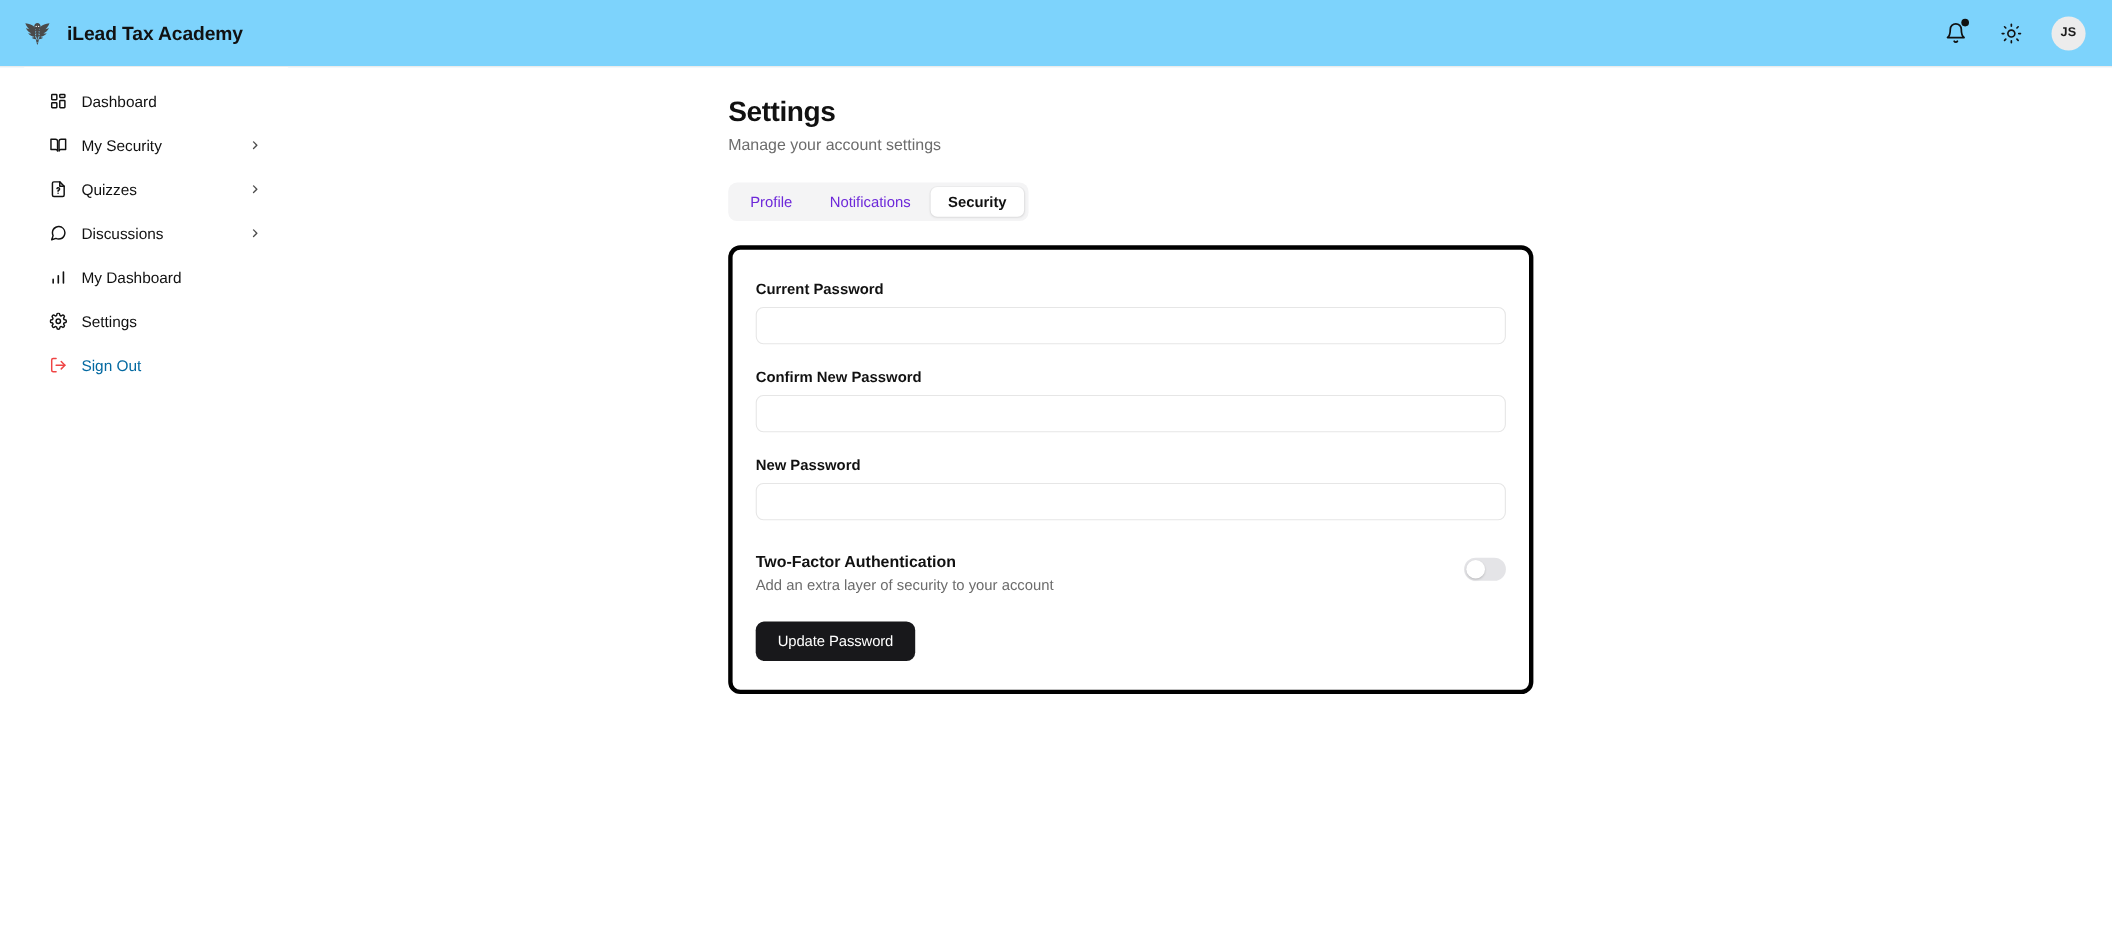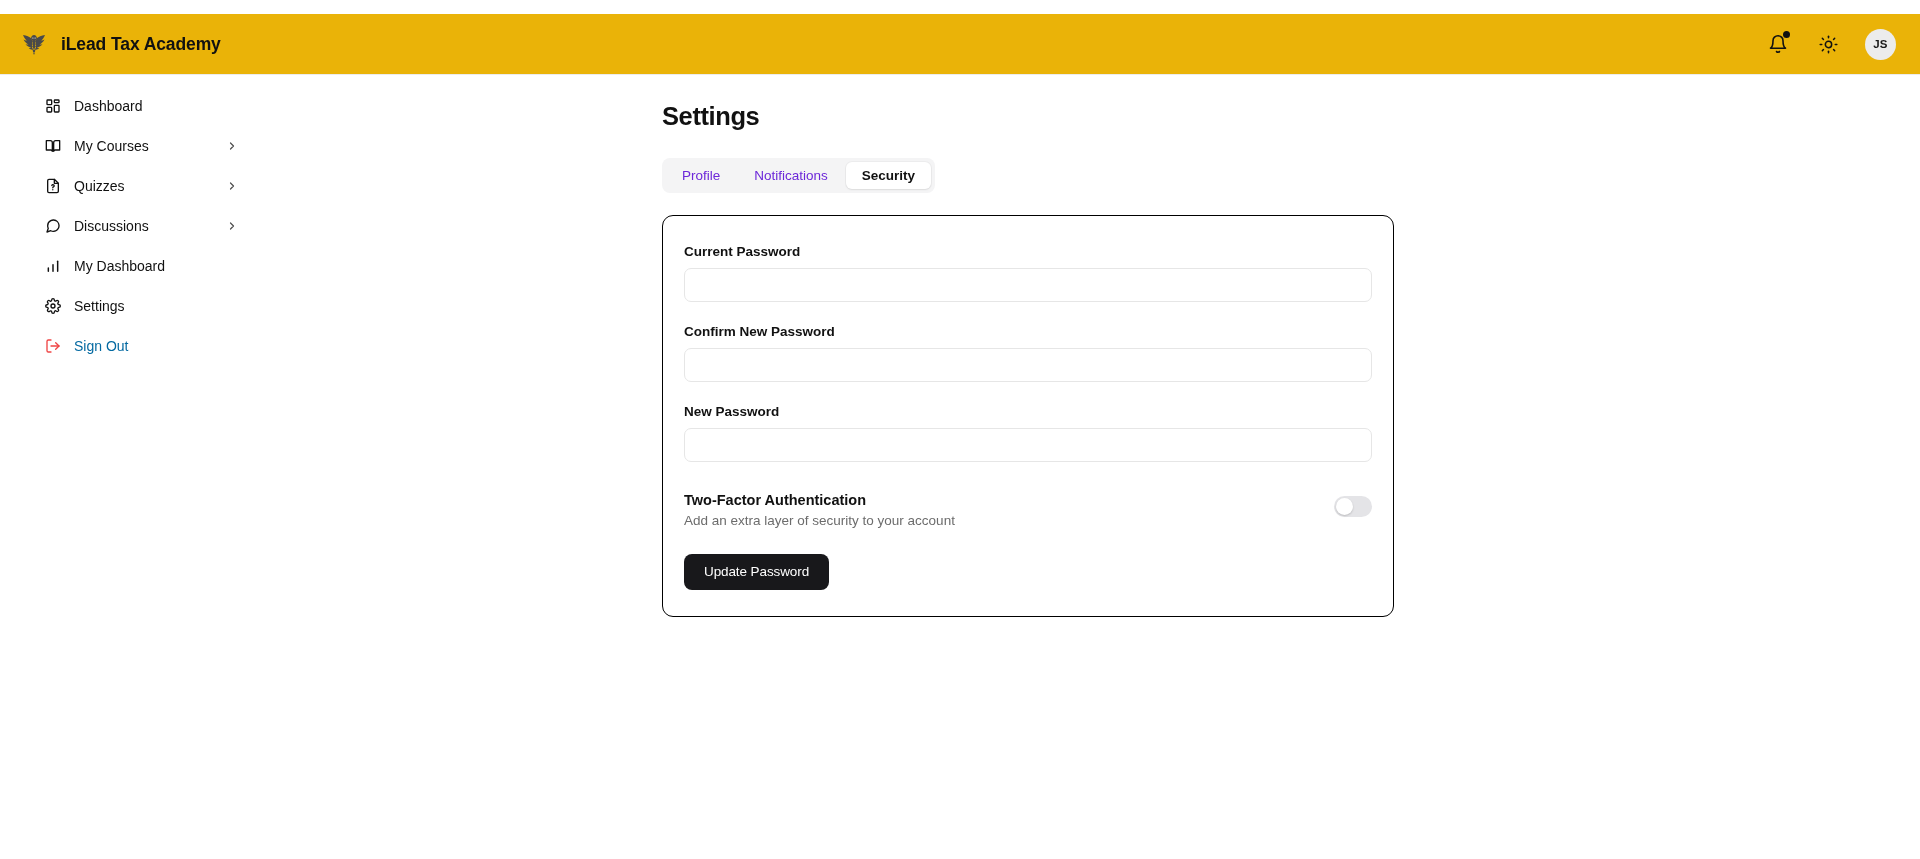--- a/index.html
+++ b/index.html
@@ -15,22 +15,21 @@
   }
 
   
   .topbar {
     height: 61px;
     width: 100%;
     border-bottom: 1px solid #ececec;
     display: flex;
     align-items: center;
     padding: 0 24px 0 18px;
-    background: #eab308;
-    margin-top: 14px;
+    background: #7dd3fc;
   }
   .brand {
     display: flex;
     align-items: center;
     gap: 11px;
   }
   .brand-logo {
     width: 32px;
     height: 30px;
     display: block;
@@ -179,21 +178,21 @@
   .tab.active {
     background: #ffffff;
     color: #111;
     font-weight: 600;
     box-shadow: 0 1px 2px rgba(0,0,0,.07), 0 0 0 1px rgba(0,0,0,.03);
   }
 
   
   .card {
     margin-top: 22px;
-    border: 1px solid #000000;
+    border: 4px solid #000000;
     border-radius: 11px;
     background: #fff;
     padding: 28px 21px 26px 21px;
     width: 732px;
   }
   .field { margin-bottom: 22px; }
   .field:last-of-type { margin-bottom: 0; }
   .field-label {
     display: block;
     font-size: 13.5px;
@@ -342,21 +341,21 @@
       <span class="nav-label">Dashboard</span>
     </a>
 
     <a class="nav-item">
       <span class="nav-ico">
         <svg width="16" height="16" viewBox="0 0 24 24" fill="none" stroke="#111" stroke-width="2" stroke-linecap="round" stroke-linejoin="round">
           <path d="M2 4h6a3 3 0 0 1 3 3v13a2.5 2.5 0 0 0-2.5-2H2z"></path>
           <path d="M22 4h-6a3 3 0 0 0-3 3v13a2.5 2.5 0 0 1 2.5-2H22z"></path>
         </svg>
       </span>
-      <span class="nav-label">My Courses</span>
+      <span class="nav-label">My Security</span>
       <span class="nav-chevron">
         <svg width="12" height="12" viewBox="0 0 24 24" fill="none" stroke="#111" stroke-width="2.4" stroke-linecap="round" stroke-linejoin="round">
           <polyline points="9 18 15 12 9 6"></polyline>
         </svg>
       </span>
     </a>
 
     <a class="nav-item">
       <span class="nav-ico">
         <svg width="16" height="16" viewBox="0 0 24 24" fill="none" stroke="#111" stroke-width="2" stroke-linecap="round" stroke-linejoin="round">
@@ -419,20 +418,21 @@
       </span>
       <span class="nav-label">Sign Out</span>
     </a>
 
   </nav>
 
   <main class="main">
     <div class="main-inner">
 
       <h1 class="page-title">Settings</h1>
+      <p class="page-sub">Manage your account settings</p>
 
       <div class="tabs">
         <button class="tab">Profile</button>
         <button class="tab">Notifications</button>
         <button class="tab active">Security</button>
       </div>
 
       <section class="card">
 
         <div class="field">

